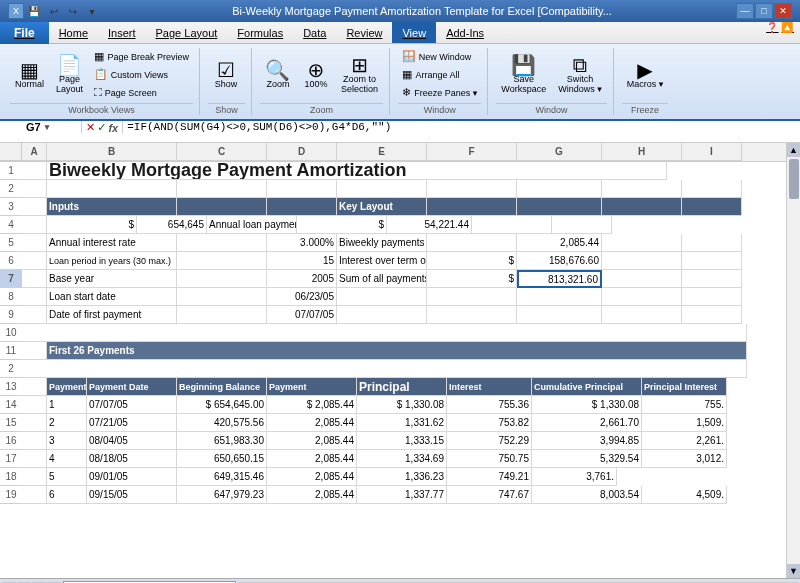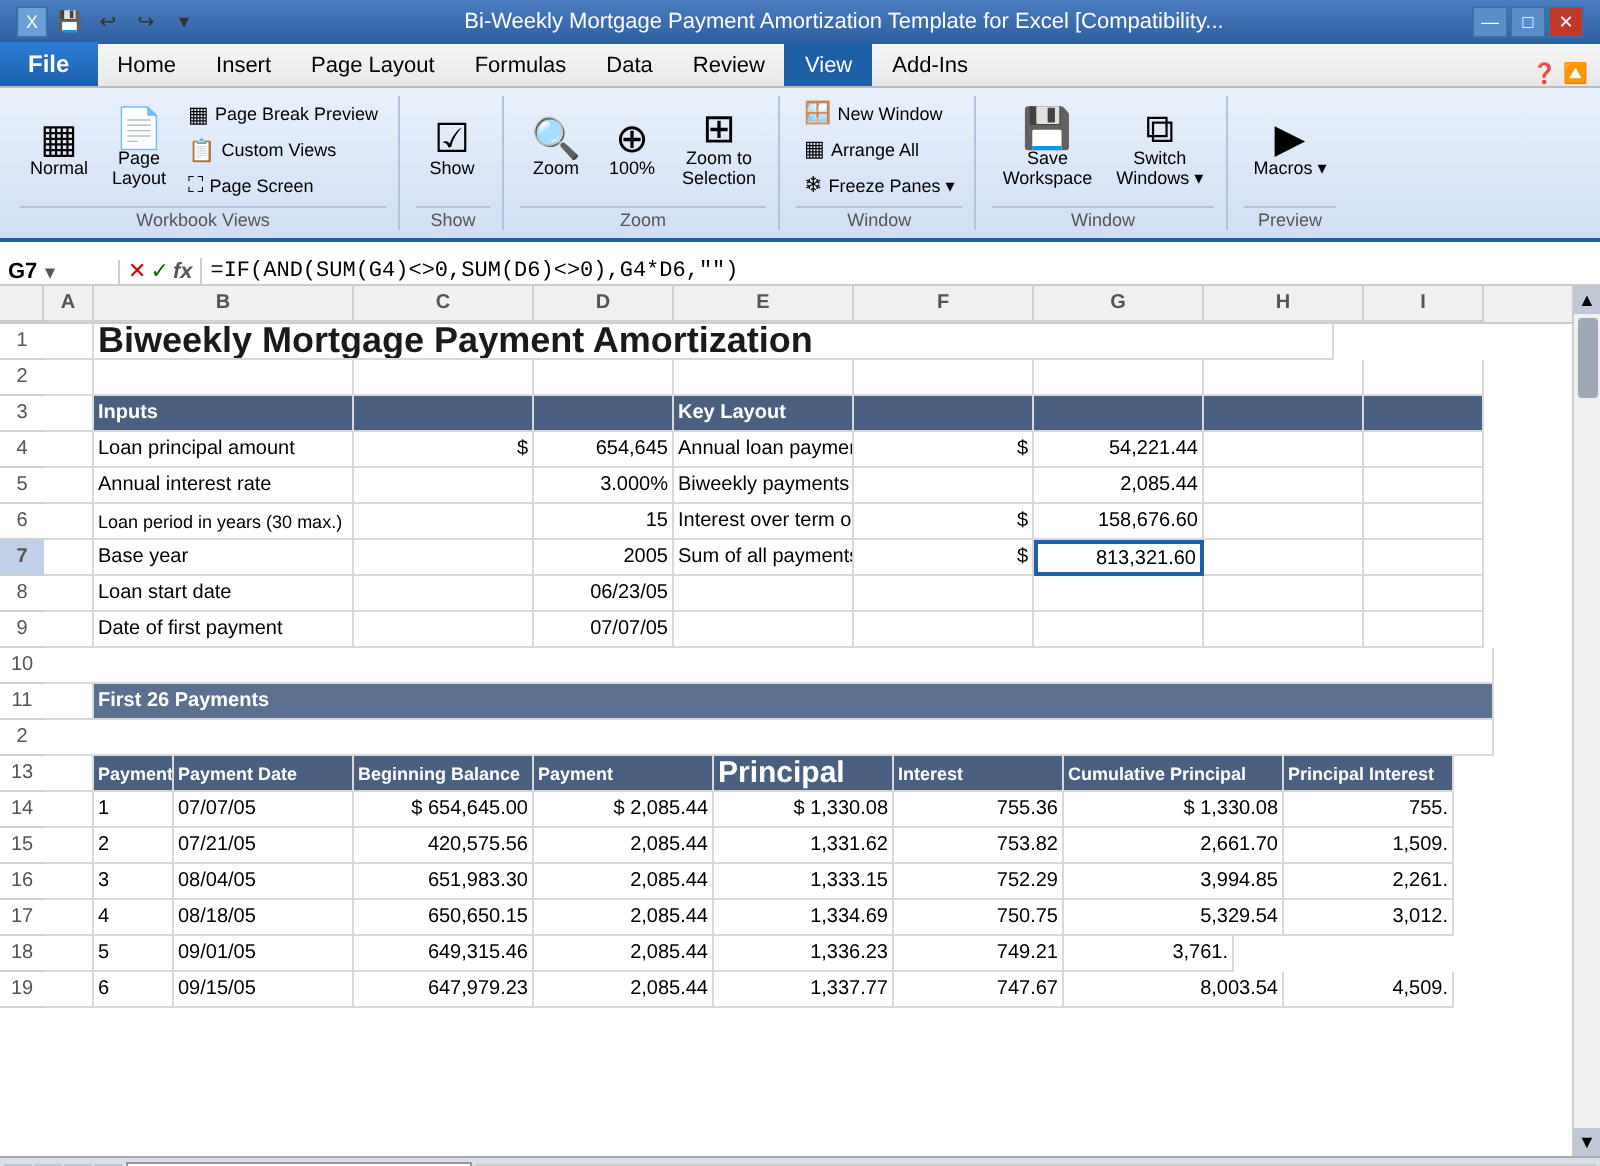--- a/index.html
+++ b/index.html
@@ -105,24 +105,25 @@
       height: 22px;
       display: flex;
       align-items: center;
       cursor: pointer;
       border-radius: 0;
     }
 
     
     .formula-bar {
       display: flex;
-      align-items: flex-end;
+      align-items: flex-start;
       border-bottom: 1px solid #ccc;
       background: #fff;
       height: 22px;
+      padding-left: 22px;
     }
     .cell-ref {
       width: 60px;
       border-right: 1px solid #ccc;
       padding: 0 4px;
       font-size: 11px;
       font-weight: bold;
       display: flex;
       align-items: center;
     }
@@ -258,21 +259,21 @@
     <div class="qa-btn">▾</div>
   </div>
   <div class="title-bar-title">Bi-Weekly Mortgage Payment Amortization Template for Excel  [Compatibility...</div>
   <div class="title-bar-controls">
     <div class="title-bar-btn">—</div>
     <div class="title-bar-btn max">□</div>
     <div class="title-bar-btn close">✕</div>
   </div>
 </div>
 
-<div style="display:flex; align-items:flex-end; background: linear-gradient(to bottom, #f5f5f5, #e8e8e8); border-bottom: 1px solid #bbb; height: 22px;">
+<div style="display:flex; align-items:flex-start; background: linear-gradient(to bottom, #f5f5f5, #e8e8e8); border-bottom: 1px solid #bbb; height: 22px; text-decoration: underline;">
   <div class="file-btn">File</div>
   <div class="menu-item">Home</div>
   <div class="menu-item">Insert</div>
   <div class="menu-item">Page Layout</div>
   <div class="menu-item">Formulas</div>
   <div class="menu-item">Data</div>
   <div class="menu-item">Review</div>
   <div class="menu-item active">View</div>
   <div class="menu-item">Add-Ins</div>
   <div style="flex:1"></div>
@@ -373,21 +374,21 @@
       <div class="ribbon-group-label">Window</div>
     </div>
 
     <div class="ribbon-group" style="min-width:50px; border-right:none;">
       <div class="ribbon-group-content">
         <div class="ribbon-btn">
           <div class="btn-icon">▶</div>
           <div class="btn-label">Macros ▾</div>
         </div>
       </div>
-      <div class="ribbon-group-label">Preview</div>
+      <div class="ribbon-group-label">Freeze</div>
     </div>
   </div>
 </div>
 
 <div class="formula-bar">
   <div class="cell-ref">
     <span>G7</span>
     <span class="cell-ref-dropdown">▾</span>
   </div>
   <div class="formula-icons">
@@ -443,21 +444,20 @@
         <div class="grid-cell header-dark bold" style="width:90px">Key Layout</div>
         <div class="grid-cell header-dark" style="width:90px"></div>
         <div class="grid-cell header-dark" style="width:85px"></div>
         <div class="grid-cell header-dark" style="width:80px"></div>
         <div class="grid-cell header-dark" style="width:60px"></div>
       </div>
 
       <div class="grid-row">
         <div class="row-header" style="width:22px">4</div>
         <div class="grid-cell" style="width:25px"></div>
-        <div class="grid-cell" style="width:130px">Loan principal amount</div>
         <div class="grid-cell numeric" style="width:90px">$</div>
         <div class="grid-cell numeric" style="width:70px">654,645</div>
         <div class="grid-cell" style="width:90px">Annual loan payments</div>
         <div class="grid-cell numeric" style="width:90px">$</div>
         <div class="grid-cell numeric" style="width:85px">54,221.44</div>
         <div class="grid-cell" style="width:80px"></div>
         <div class="grid-cell" style="width:60px"></div>
       </div>
 
       <div class="grid-row">
@@ -541,21 +541,21 @@
         <div class="grid-cell" style="width:725px"></div>
       </div>
 
       <div class="grid-row">
         <div class="row-header" style="width:22px">13</div>
         <div class="grid-cell" style="width:25px"></div>
         <div class="grid-cell header-dark bold" style="width:40px; font-size:9px;">Payment #</div>
         <div class="grid-cell header-dark bold" style="width:90px; font-size:9px;">Payment Date</div>
         <div class="grid-cell header-dark bold" style="width:90px; font-size:9px;">Beginning Balance</div>
         <div class="grid-cell header-dark bold" style="width:90px; font-size:9px;">Payment</div>
-        <div class="grid-cell header-dark bold" style="width:90px; font-size:15px;">Principal</div>
+        <div class="grid-cell header-dark bold" style="width:90px; font-size:12px;">Principal</div>
         <div class="grid-cell header-dark bold" style="width:85px; font-size:9px;">Interest</div>
         <div class="grid-cell header-dark bold" style="width:110px; font-size:9px;">Cumulative Principal</div>
         <div class="grid-cell header-dark bold" style="width:85px; font-size:9px;">Principal Interest</div>
       </div>
 
       <div class="grid-row">
         <div class="row-header" style="width:22px">14</div>
         <div class="grid-cell" style="width:25px"></div>
         <div class="grid-cell" style="width:40px">1</div>
         <div class="grid-cell" style="width:90px">07/07/05</div>

